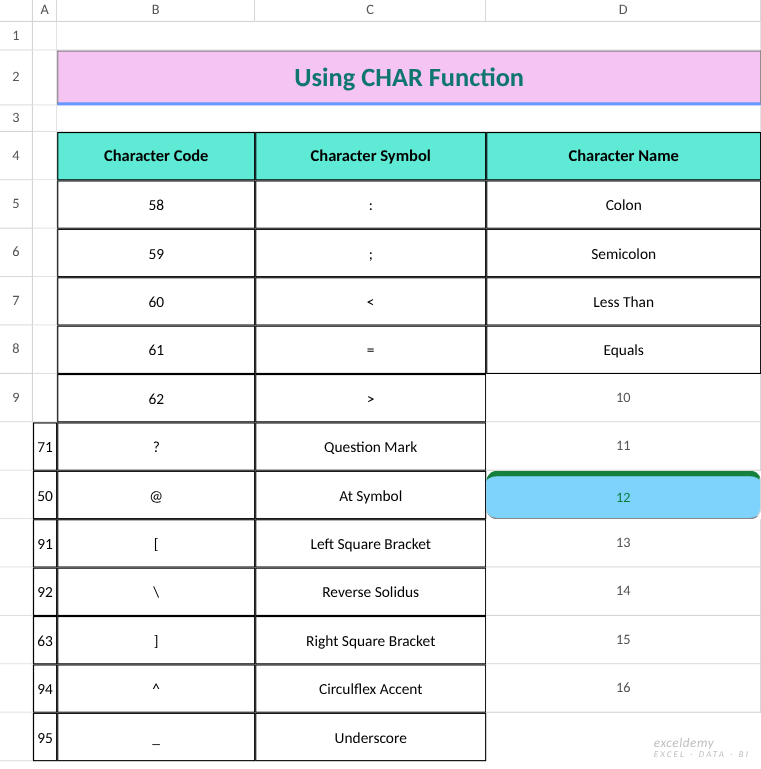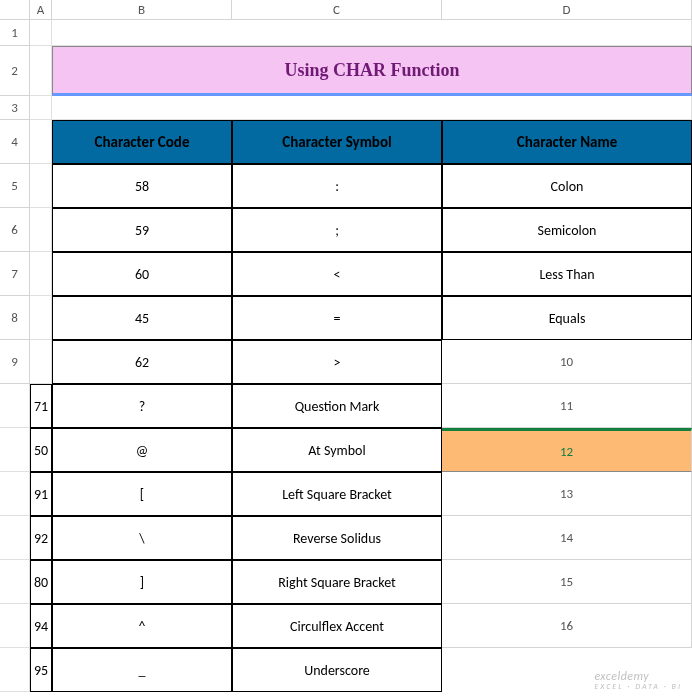--- a/index.html
+++ b/index.html
@@ -30,40 +30,40 @@
       justify-content: center;
       color: #555;
       font-size: 13px;
     }
     .corner {
       background: #fff;
       border-right: 1px solid #d4d4d4;
       border-bottom: 1px solid #d4d4d4;
     }
     .row-header.selected {
-      background: #fdba74;
-      border-top: 3px solid #15803d;
+      background: #7dd3fc;
+      border-top: 5px solid #15803d;
       border-bottom: 1px solid #888;
       color: #0c7d3d;
+      border-radius: 10px;
     }
     .title-cell {
       grid-column: 3 / 6;
       background: #f5c4f2;
       border: 1px solid #888;
       border-bottom: 3px solid #6699ff;
       display: flex;
       align-items: center;
       justify-content: center;
       font-weight: bold;
-      font-size: 18px;
-      color: #701a75;
-      font-family: Liberation Serif, serif;
+      font-size: 24px;
+      color: #0f766e;
     }
     .header-cell {
-      background: #0369a1;
+      background: #5eead4;
       border: 1px solid #000;
       display: flex;
       align-items: center;
       justify-content: center;
       font-weight: bold;
       font-size: 15px;
       color: #000;
     }
     .data-cell {
       border: 1px solid #000;
@@ -145,21 +145,21 @@
   <div class="data-cell">Semicolon</div>
 
   <div class="row-header">7</div>
   <div class="col-a-cell"></div>
   <div class="data-cell">60</div>
   <div class="data-cell">&lt;</div>
   <div class="data-cell">Less Than</div>
 
   <div class="row-header">8</div>
   <div class="col-a-cell"></div>
-  <div class="data-cell">45</div>
+  <div class="data-cell">61</div>
   <div class="data-cell">=</div>
   <div class="data-cell">Equals</div>
 
   <div class="row-header">9</div>
   <div class="col-a-cell"></div>
   <div class="data-cell">62</div>
   <div class="data-cell">&gt;</div>
 
   <div class="row-header">10</div>
   <div class="col-a-cell"></div>
@@ -180,21 +180,21 @@
   <div class="data-cell">Left Square Bracket</div>
 
   <div class="row-header">13</div>
   <div class="col-a-cell"></div>
   <div class="data-cell">92</div>
   <div class="data-cell">\</div>
   <div class="data-cell">Reverse Solidus</div>
 
   <div class="row-header">14</div>
   <div class="col-a-cell"></div>
-  <div class="data-cell">80</div>
+  <div class="data-cell">63</div>
   <div class="data-cell">]</div>
   <div class="data-cell">Right Square Bracket</div>
 
   <div class="row-header">15</div>
   <div class="col-a-cell"></div>
   <div class="data-cell">94</div>
   <div class="data-cell">^</div>
   <div class="data-cell">Circulflex Accent</div>
 
   <div class="row-header">16</div>

